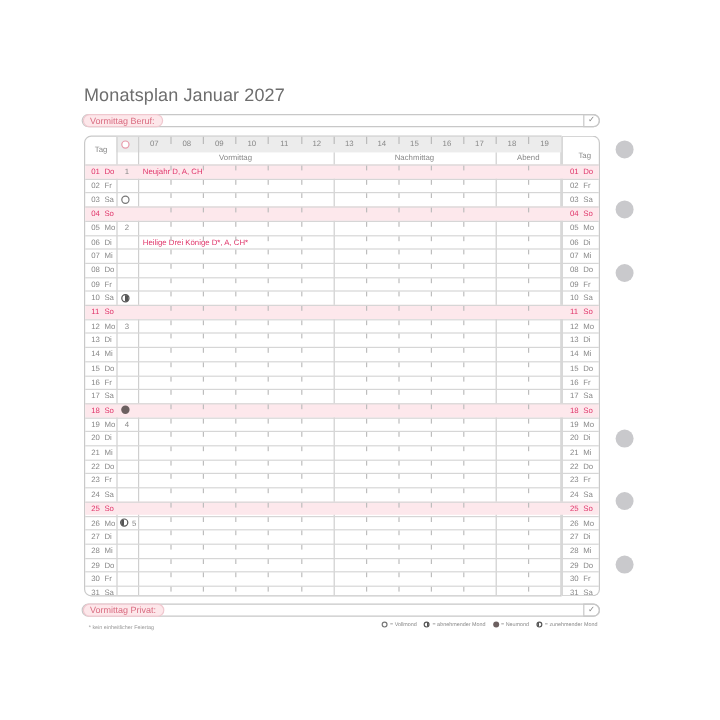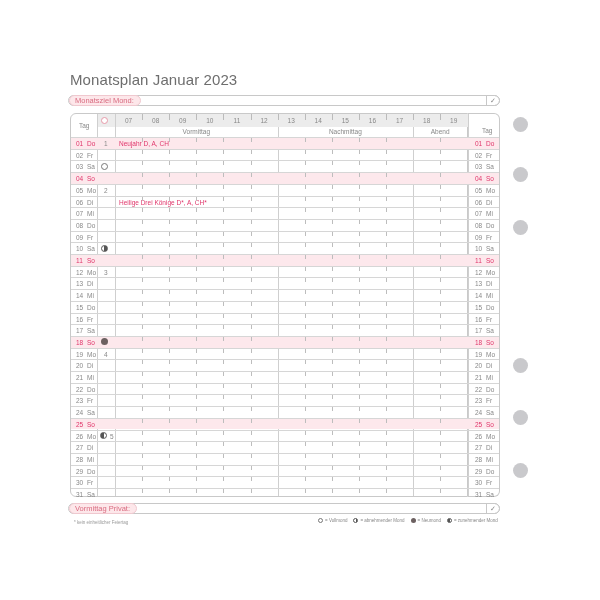--- a/index.html
+++ b/index.html
@@ -34,24 +34,24 @@
   .moon.wax { border:1px solid #555; background:linear-gradient(to right,#555 50%,#fff 50%); }
   .punch { position:absolute; left:513px; width:15px; height:15px; border-radius:50%; background:#c9c9cc; }
   .foot-note { position:absolute; left:74px; top:520px; font-size:4.5px; color:#999; }
   .legend { position:absolute; left:318px; top:518px; font-size:4.5px; color:#888; display:flex; gap:6px; align-items:center; }
   .legend .li { display:flex; align-items:center; gap:2px; }
   .legend .ic { width:5px; height:5px; border-radius:50%; box-sizing:border-box; display:inline-block; }
 </style>
 </head>
 <body>
 
-<div class="title">Monatsplan Januar 2023</div>
+<div class="title">Monatsplan Januar 2027</div>
 
 <div class="goalbar" style="top:95px;">
-  <span class="lbl">Monatsziel Mond:</span>
+  <span class="lbl">Vormittag Beruf:</span>
   <span class="chk">✓</span>
 </div>
 
 <div class="table" id="tbl">
   <div class="frame"></div>
   <div class="frame-r"></div>
   <div class="hdr-hours"></div>
   <div class="tag-hdr" style="left:9px;top:9px;">Tag</div>
   <div class="tag-hdr" style="left:412px;top:14px;">Tag</div>
   <div id="hdr">

